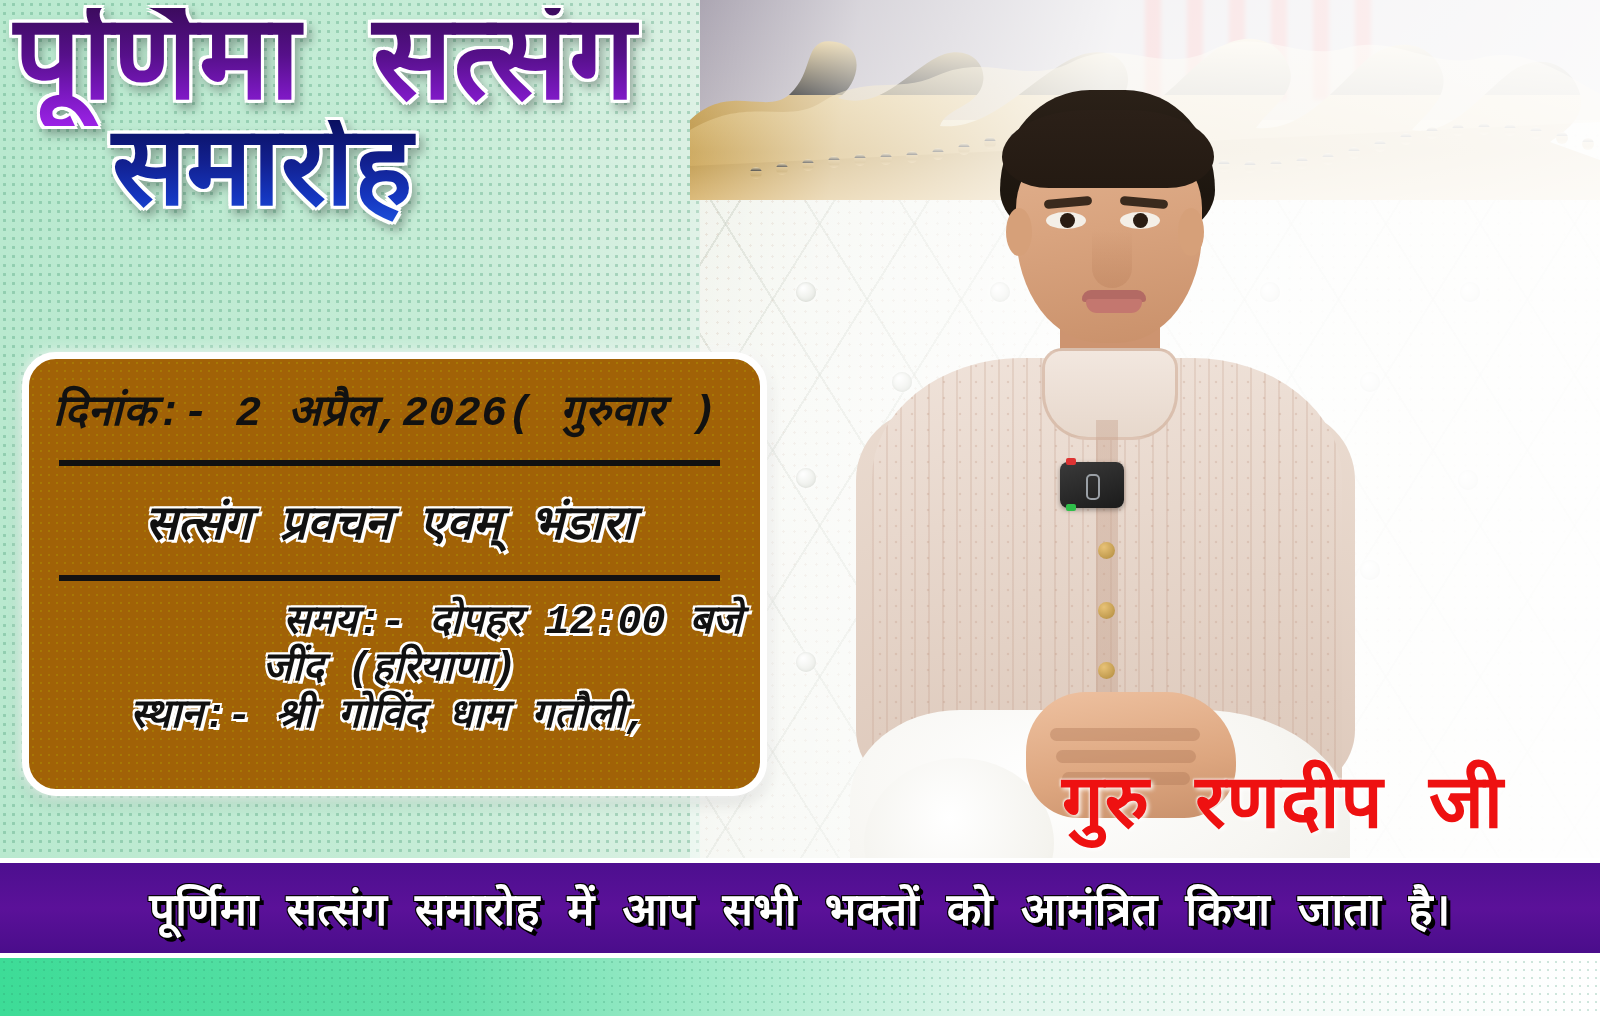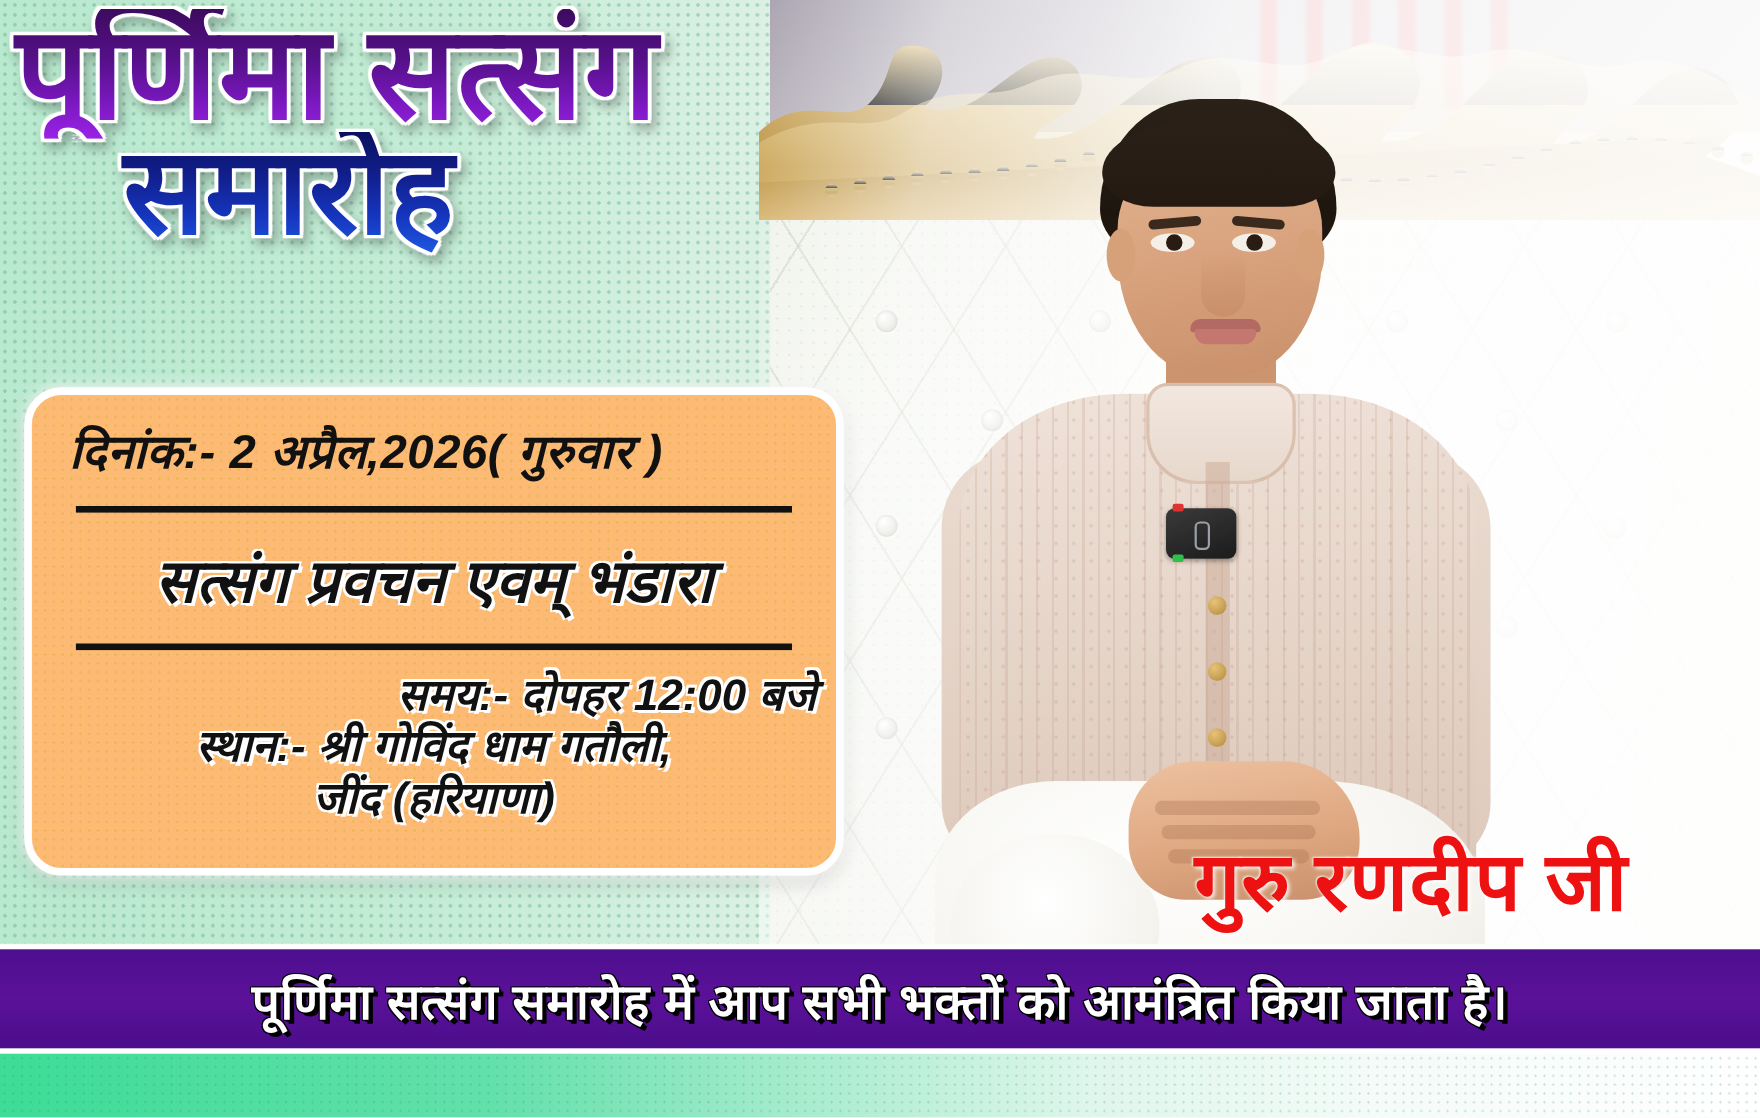--- a/index.html
+++ b/index.html
@@ -1,19 +1,19 @@
 <!DOCTYPE html>
 <html><head>
 <meta charset="utf-8">
 <style>
   * { margin:0; padding:0; box-sizing:border-box; }
   html,body { width:1600px; height:1016px; overflow:hidden; background:#fff;
               font-family:"Liberation Sans", sans-serif; }
 
-  .poster { position:relative; width:1600px; height:1016px; overflow:hidden; }
+  .poster { position:relative; width:1600px; height:1016px; overflow:hidden;font-family:Liberation Mono, monospace; }
 
   
   .bg-base {
     position:absolute; inset:0;
     background:
       linear-gradient(90deg,#b9e9cf 0%, #c5ecd6 26%, #d9f0e2 42%, #e7f0ea 52%, #eef0ec 60%, #f2f1ee 100%);
   }
   .bg-dots {
     position:absolute; left:0; top:0; width:1600px; height:960px;
     background-image:radial-gradient(circle, rgba(63,150,110,0.38) 1.4px, transparent 1.6px);
@@ -178,41 +178,41 @@
     font-size:110px; line-height:1.0; font-weight:bold; margin-top:-6px;
     padding-left:112px;
     background:linear-gradient(180deg,#0a1060 0%, #12208f 38%, #1536bf 70%, #1f57e0 100%);
     -webkit-background-clip:text; background-clip:text; color:transparent;
     filter:drop-shadow(3px 0 0 #fff) drop-shadow(-3px 0 0 #fff) drop-shadow(0 3px 0 #fff) drop-shadow(0 -3px 0 #fff) drop-shadow(4px 6px 5px rgba(0,0,0,.28));
   }
 
   
   .info-card {
     position:absolute; left:22px; top:352px; width:745px; height:444px;
-    background:#fdba74;
+    background:#a16207;
     border:7px solid #ffffff;
     border-radius:34px;
     box-shadow:0 0 14px rgba(255,255,255,.9), 0 6px 16px rgba(0,0,0,.14);
-    padding:8px 18px 10px 18px;
+    padding:8px 18px 10px 8px;
   }
   .info-card::after{
     content:""; position:absolute; inset:0; border-radius:27px; pointer-events:none;
     background-image:radial-gradient(circle, rgba(180,175,0,0.30) 1px, transparent 1.25px);
     background-size:8px 8px;
   }
   .date-line {
     position:relative; z-index:2;
     font-size:43px; font-weight:bold; font-style:italic; color:#111;
     letter-spacing:.5px; padding:12px 0 2px 16px; white-space:nowrap;
   }
   .rule { position:relative; z-index:2; height:6px; background:#111; margin:20px 22px 0 22px; }
   .rule.r2 { margin-top:22px; }
   .event-line {
     position:relative; z-index:2; text-align:center;
-    font-size:55px; font-weight:bold; font-style:italic; color:#111;
+    font-size:48px; font-weight:bold; font-style:italic; color:#111;
     margin-top:22px; margin-bottom:18px;
     text-shadow:3px 3px 0 #fff, -2px -2px 0 #fff, 2px -2px 0 #fff, -2px 2px 0 #fff;
   }
   .det { position:relative; z-index:2; text-align:center;
     font-size:40px; font-weight:bold; font-style:italic; color:#111; line-height:1.18;
     text-shadow:3px 3px 0 #fff, -2px -2px 0 #fff, 2px -2px 0 #fff, -2px 2px 0 #fff;
   }
   .det.first { margin-top:18px;text-align:right; }
 
   
@@ -380,22 +380,22 @@
     <div class="title-l1">पूर्णिमा सत्संग</div>
     <div class="title-l2">समारोह</div>
   </div>
 
   <div class="info-card">
     <div class="date-line">दिनांक:- 2 अप्रैल,2026( गुरुवार )</div>
     <div class="rule"></div>
     <div class="event-line">सत्संग प्रवचन एवम् भंडारा</div>
     <div class="rule r2"></div>
     <div class="det first">समय:- दोपहर 12:00 बजे</div>
+    <div class="det">जींद (हरियाणा)</div>
     <div class="det">स्थान:- श्री गोविंद धाम गतौली,</div>
-    <div class="det">जींद (हरियाणा)</div>
   </div>
 
   <div class="guru-name">गुरु रणदीप जी</div>
 
   <div class="banner-wrap">
     <div class="banner">
       <div class="banner-text">पूर्णिमा सत्संग समारोह में आप सभी भक्तों को आमंत्रित किया जाता है।</div>
     </div>
   </div>
 

